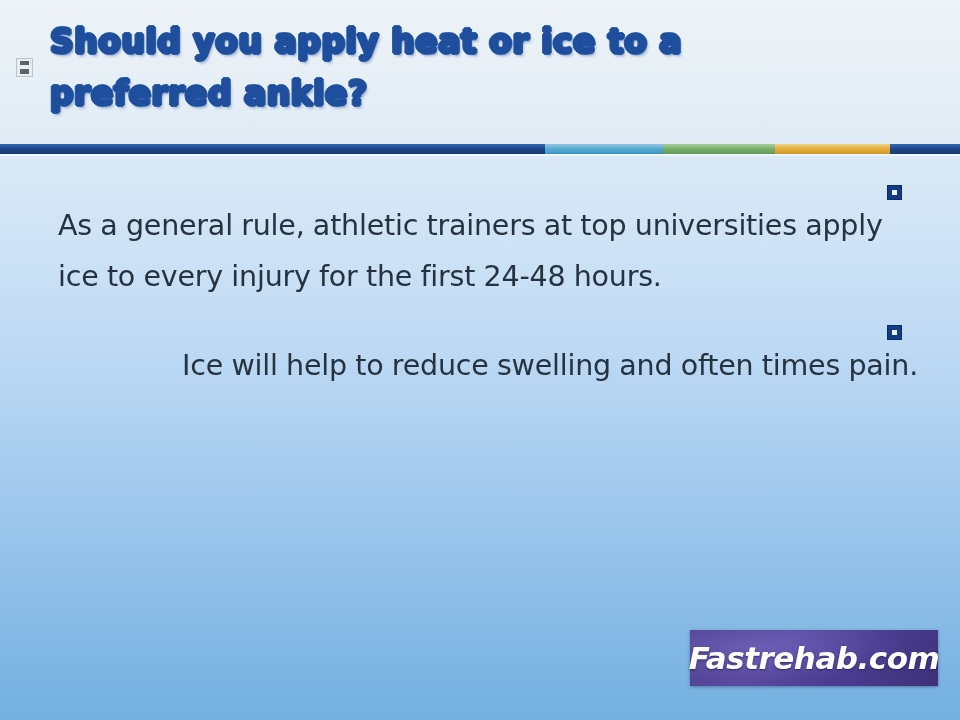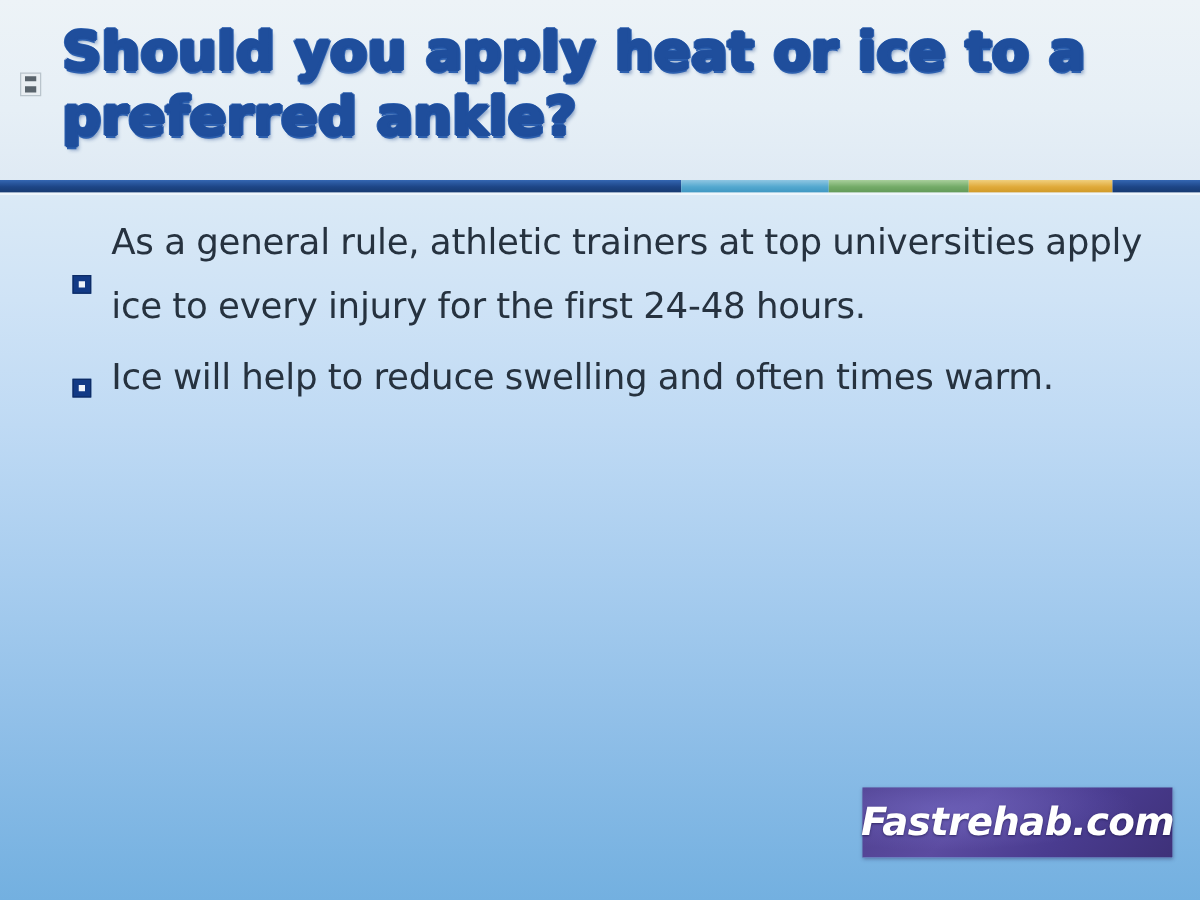--- a/index.html
+++ b/index.html
@@ -69,21 +69,21 @@
     background: #5a646c;
   }
 
   .title {
     position: absolute;
     left: 50px;
     top: 16px;
     width: 880px;
     font-family: "DejaVu Sans", sans-serif;
     font-weight: bold;
-    font-size: 43px;
+    font-size: 33px;
     line-height: 52px;
     letter-spacing: 0.5px;
     color: #ffffff;
     text-shadow:
       -1px -1px 0 #1f4e9c,
        1px -1px 0 #1f4e9c,
       -1px  1px 0 #1f4e9c,
        1px  1px 0 #1f4e9c,
       -2px  0   0 #2c5fae,
        2px  0   0 #2c5fae,
@@ -129,22 +129,23 @@
 
   
   .content {
     position: absolute;
     left: 58px;
     top: 168px;
     width: 860px;
   }
   .bullet-row {
     display: flex;
-    align-items: center;
+    align-items: flex-end;
     margin-bottom: 6px;
+    flex-direction: column;
   }
   .bullet-marker {
     flex: 0 0 auto;
     width: 15px;
     height: 15px;
     margin-top: 17px;
     margin-right: 16px;
     background: #123a86;
     border: 1px solid #0d2c66;
     box-sizing: border-box;
@@ -219,21 +220,21 @@
 
   <div class="content">
 
     <div class="bullet-row">
       <span class="bullet-marker"></span>
       <span class="bullet-text">As a general rule, athletic trainers at top universities apply ice to every injury for the first 24-48 hours.</span>
     </div>
 
     <div class="bullet-row">
       <span class="bullet-marker"></span>
-      <span class="bullet-text">Ice will help to reduce swelling and often times warm.</span>
+      <span class="bullet-text">Ice will help to reduce swelling and often times pain.</span>
     </div>
 
 
 
   </div>
 
   <div class="logo">
     <span class="logo-text">Fastrehab.com</span>
   </div>
 

